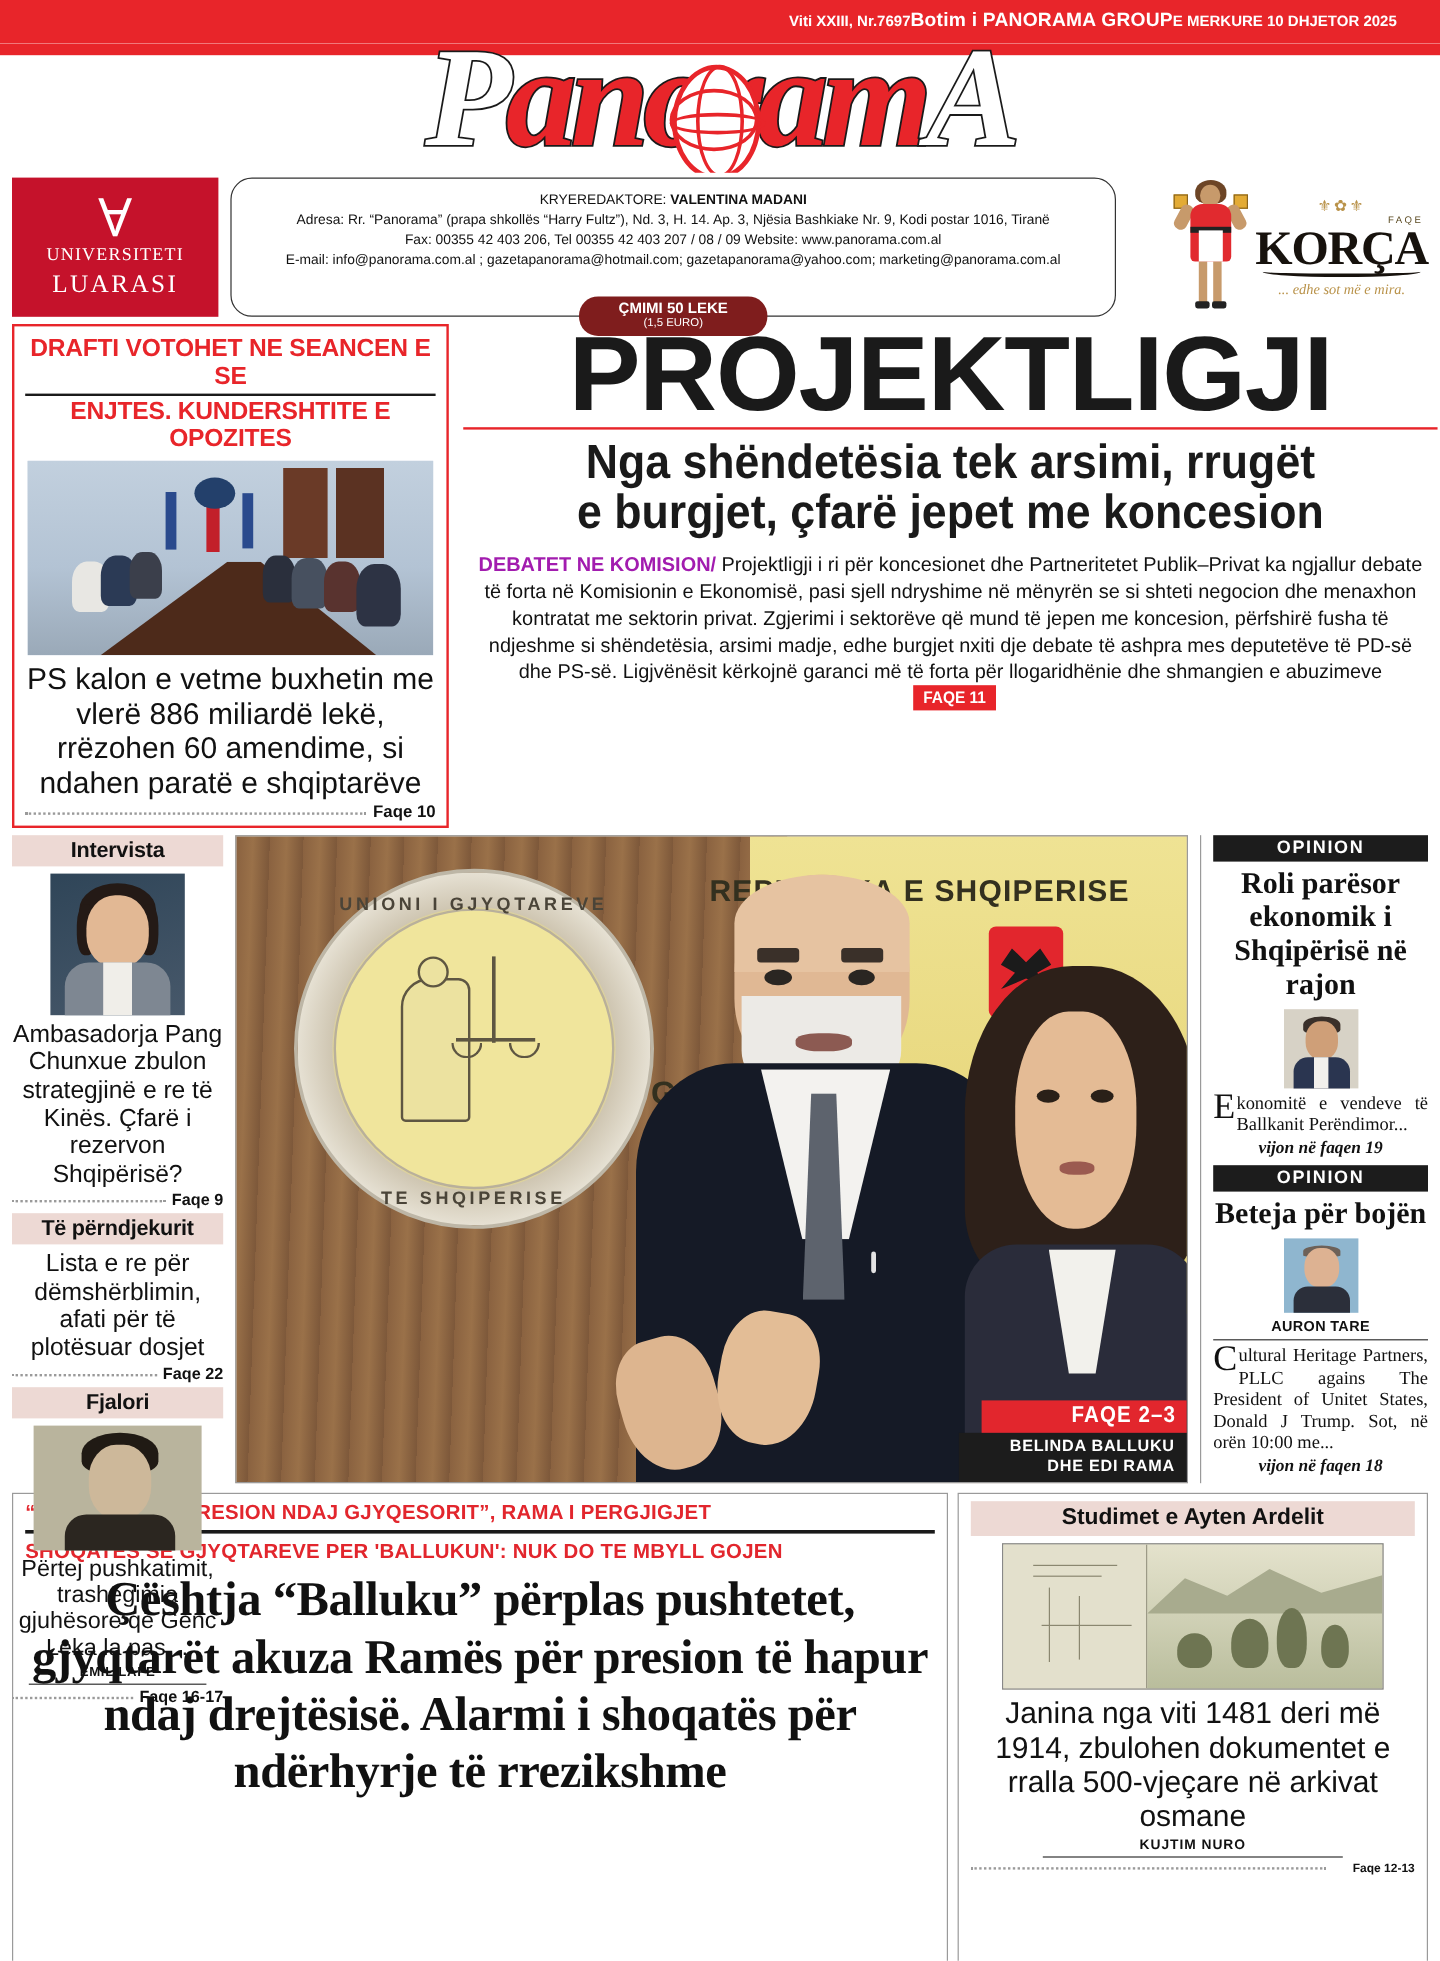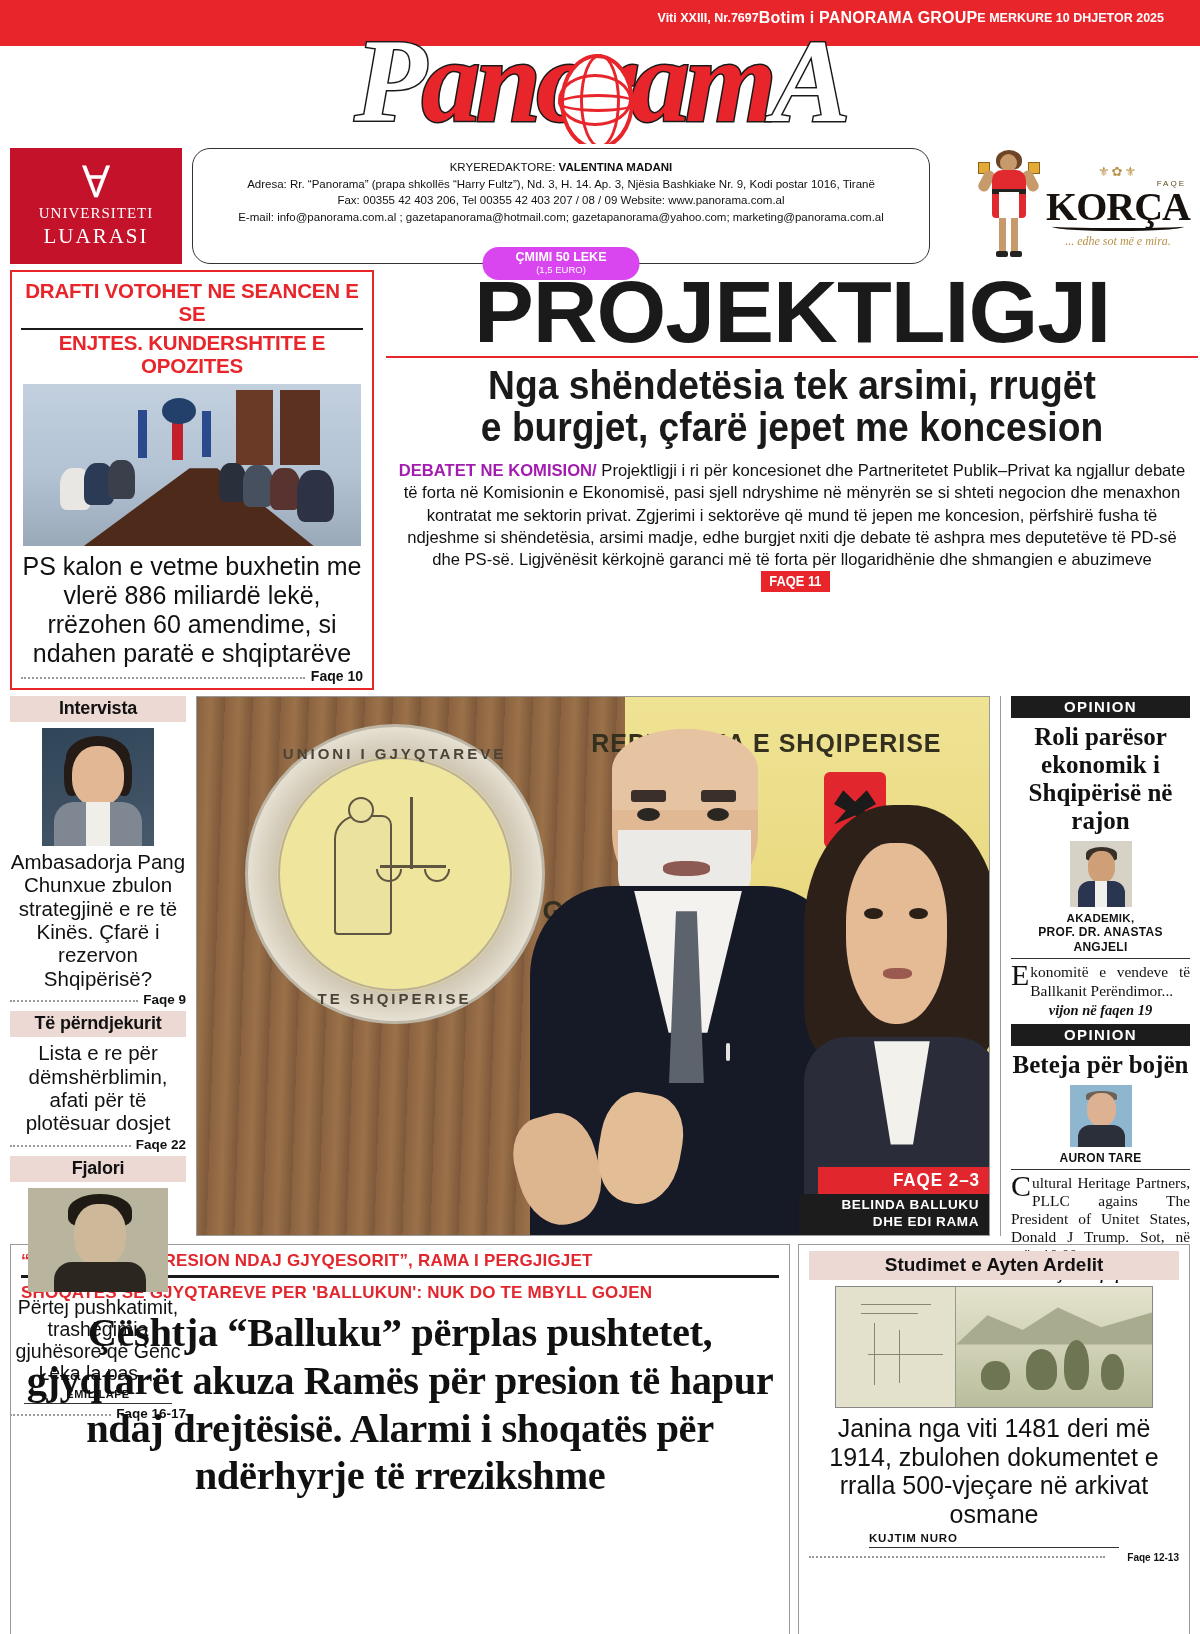--- a/index.html
+++ b/index.html
@@ -67,21 +67,21 @@
 
   .infobox{
     flex:1; border:1.5px solid #333; border-radius:18px;
     position:relative; padding:10px 16px 4px 16px; text-align:center;
   }
   .infobox .line{ font-size:11.5px; line-height:1.45; color:#111; }
   .infobox .l1{ font-size:11.5px; font-weight:normal; }
   .infobox .l1 b{ font-weight:bold; }
   .price{
     position:absolute; left:50%; transform:translateX(-50%);
-    bottom:-17px; background:#d946ef; color:#fff;
+    bottom:-17px; background:#7f1d1d; color:#fff;
     border-radius:16px; padding:4px 33px 5px; line-height:1.1;
   }
   .price .p1{ font-size:12.5px; font-weight:bold; display:block; }
   .price .p2{ font-size:9.5px; display:block; }
 
   .korca{ width:250px; position:relative; display:flex; align-items:center; justify-content:flex-end; gap:6px;}
   .korca .lady{
     width:62px; height:112px; position:relative;
   }
   .korca .lady .head{position:absolute;left:22px;top:4px;width:17px;height:18px;border-radius:50%;background:#c79a6b;}
@@ -329,21 +329,21 @@
   .bphoto{ margin:6px auto 0; width:318px; height:122px; border:1px solid #888;
            position:relative; overflow:hidden; background:#d9d7c3;}
   .bphoto .mapbox{position:absolute;left:0;top:0;width:38%;height:100%;background:#e3e0cc;border-right:1px solid #9c9a86;}
   .bphoto .mapline{position:absolute;background:#8a8770;}
   .bphoto .sky{position:absolute;left:38%;top:0;width:62%;height:100%;
                background:linear-gradient(180deg,#e4e2cc 0%,#cfd0b5 52%,#b9bd9c 100%);}
   .bphoto .mtn{position:absolute;left:38%;top:12%;width:62%;height:36%;background:#a8ab8e;
                clip-path:polygon(0 100%,16% 32%,34% 66%,52% 14%,74% 60%,100% 26%,100% 100%);}
   .bphoto .tree{position:absolute;border-radius:50% 50% 40% 40%;background:#6e7552;}
   .bcap{ text-align:center; font-size:25px; line-height:1.14; margin-top:6px;}
-  .bbyline{ font-size:11.5px; font-weight:bold; letter-spacing:.8px;
+  .bbyline{ text-align:center; font-size:11.5px; font-weight:bold; letter-spacing:.8px;
             border-bottom:1.5px solid #333; padding-bottom:3px; margin:4px 60px 0;}
   .bfaqe{ display:flex; align-items:flex-end; gap:22px; font-size:10px; font-weight:bold; margin-top:4px;}
   .bfaqe .dots{ border-bottom:2.5px dotted #9a9a9a; margin-bottom:5px;}
 </style>
 </head>
 <body>
 
 <div class="topbar">
   <span class="l">Viti XXIII, Nr.7697</span>
   <span class="mid">Botim i PANORAMA GROUP</span>
@@ -554,24 +554,20 @@
   <div class="rrail">
 
     <div class="opbar">OPINION</div>
     <div class="optitle">Roli parësor ekonomik i Shqipërisë në rajon</div>
     <div class="face-anastas" style="margin-top:6px">
       <span class="hair"></span>
         <span class="h"></span>
         <span class="body"></span>
         <span class="sh"></span>
     </div>
-    <div class="opauthor">
-      <span class="small">AKADEMIK,</span>
-      <span>PROF. DR. ANASTAS ANGJELI</span>
-    </div>
     <div class="optext">
       <span class="dropcap">E</span><span>konomitë e vendeve të Ballkanit Perëndimor...</span>
     </div>
     <div class="opvijon">vijon në faqen 19</div>
 
     <div class="opbar" style="margin-top:5px">OPINION</div>
     <div class="optitle">Beteja për bojën</div>
     <div class="face-auron" style="margin-top:6px">
       <span class="hair"></span>
         <span class="h"></span>

